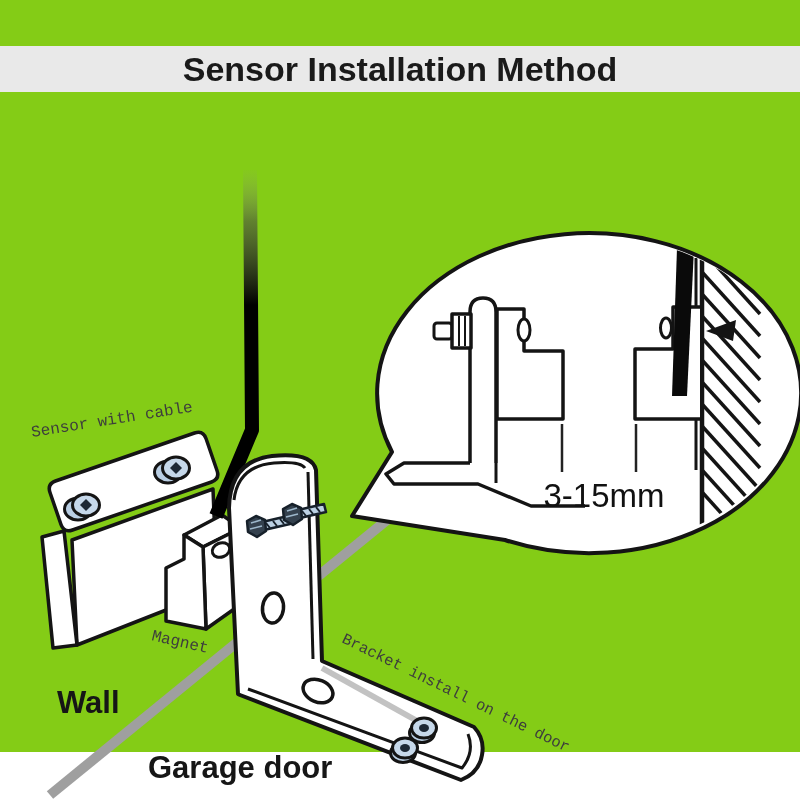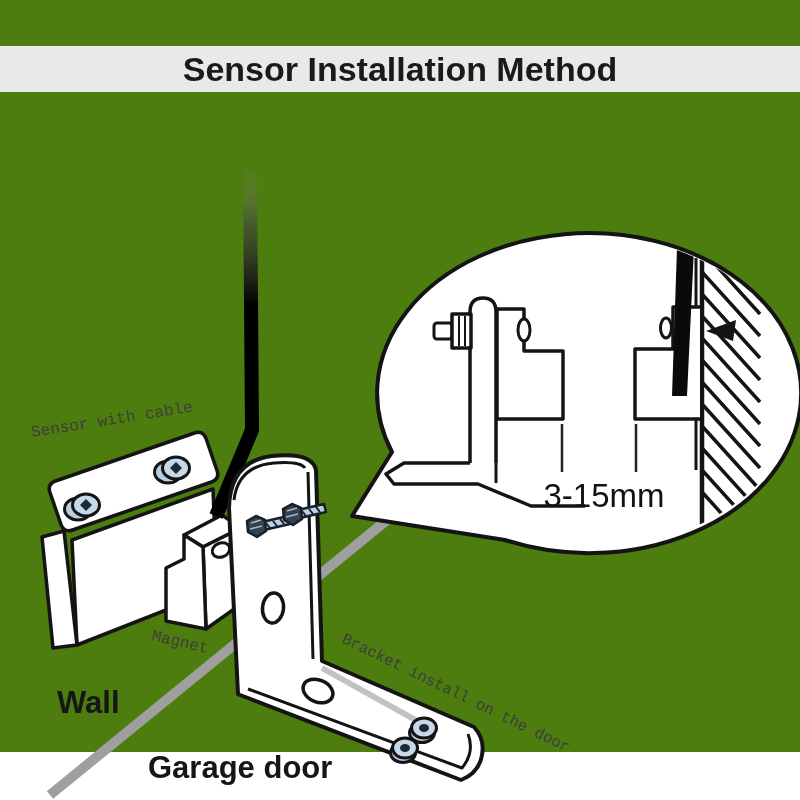--- a/index.html
+++ b/index.html
@@ -1,16 +1,16 @@
 <!DOCTYPE html>
 <html><head>
 <meta charset="utf-8">
 <style>
   html,body{margin:0;padding:0;background:#fff;width:800px;height:800px;overflow:hidden;}
-  #stage{position:relative;width:800px;height:752px;background:#4d7c0f;font-family:"Liberation Sans",sans-serif;}
+  #stage{position:relative;width:800px;height:752px;background:#84cc16;font-family:"Liberation Sans",sans-serif;}
   svg text{user-select:none;}
   .mono{font-family:"Liberation Mono",monospace;fill:#3d3d3d;}
   .boldlbl{font-family:"Liberation Sans",sans-serif;font-weight:bold;fill:#161616;}
 </style>
 </head>
 <body>
 
 <div id="stage">
 <svg width="800" height="800" viewBox="0 0 800 800">
   <defs>

